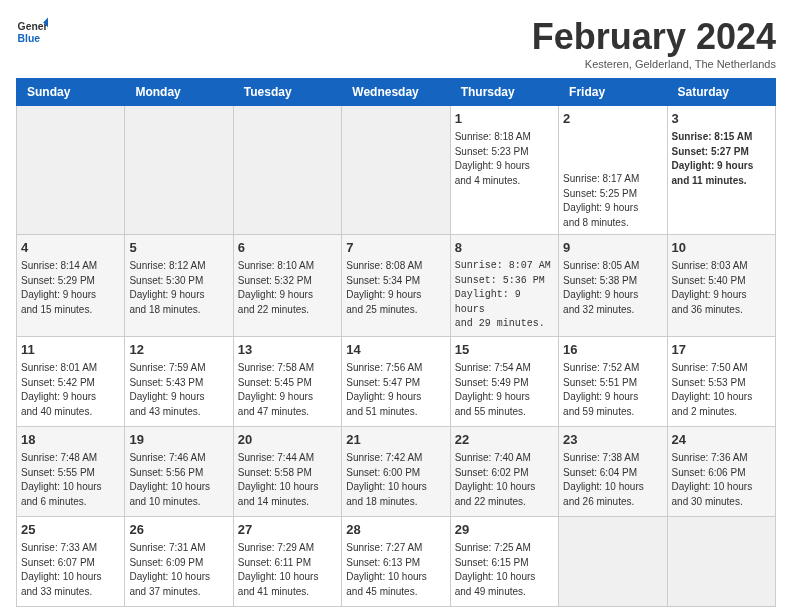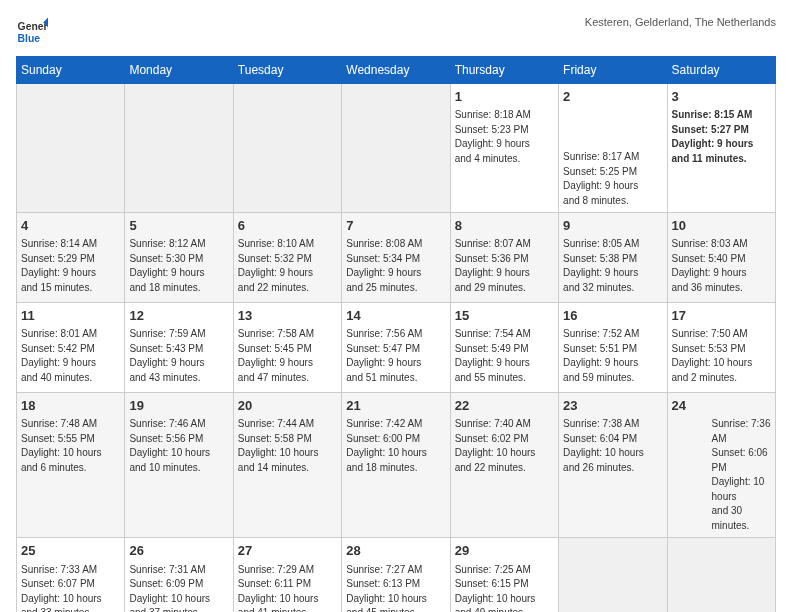--- a/index.html
+++ b/index.html
@@ -38,24 +38,24 @@
       color: #555;
     }
     table {
       width: 100%;
       border-collapse: collapse;
       font-size: 10.5px;
     }
     thead tr th {
       background: #1565c0;
       color: #fff;
-      padding: 6px 4px;
+      padding: 6px 10px;
       text-align: left;
       font-size: 12px;
-      font-weight: normal;
+      font-weight: bold;
       border: 1px solid #1565c0;
     }
     tbody tr td {
       border: 1px solid #ccc;
       vertical-align: top;
       padding: 4px;
       min-height: 80px;
       height: 90px;
       width: calc(100% / 7);
       color: #333;
@@ -91,20 +91,21 @@
 
 <div class="header-area">
   <div class="logo">
     <svg class="logo-icon" viewBox="0 0 40 40" xmlns="http://www.w3.org/2000/svg">
       <text x="2" y="18" font-size="13" font-weight="bold" fill="#333" font-family="Arial">General</text>
       <text x="2" y="32" font-size="13" font-weight="bold" fill="#1565c0" font-family="Arial">Blue</text>
       <polygon points="34,8 40,2 40,14" fill="#1565c0"></polygon>
     </svg>
   </div>
   <div class="title-area">
+    <div class="month-title">February 2024</div>
     <div class="location">Kesteren, Gelderland, The Netherlands</div>
   </div>
 </div>
 
 <table>
   <thead>
     <tr>
     <th>Sunday</th>
         <th>Monday</th>
         <th>Tuesday</th>
@@ -166,21 +167,21 @@
         </td>
         <td>
           <span class="day-num">7</span>
           <div class="day-info" style="white-space: pre-line;">Sunrise: 8:08 AM
 Sunset: 5:34 PM
 Daylight: 9 hours
 and 25 minutes.</div>
         </td>
         <td>
           <span class="day-num">8</span>
-          <div class="day-info" style="white-space: pre-line;">Sunrise: 8:07 AM
+          <div class="day-info" style="white-space: pre-line; font-family: Liberation Mono, monospace;">Sunrise: 8:07 AM
 Sunset: 5:36 PM
 Daylight: 9 hours
 and 29 minutes.</div>
         </td>
         <td>
           <span class="day-num">9</span>
           <div class="day-info" style="white-space: pre-line;">Sunrise: 8:05 AM
 Sunset: 5:38 PM
 Daylight: 9 hours
 and 32 minutes.</div>
@@ -282,21 +283,21 @@
         </td>
         <td>
           <span class="day-num">23</span>
           <div class="day-info" style="white-space: pre-line;">Sunrise: 7:38 AM
 Sunset: 6:04 PM
 Daylight: 10 hours
 and 26 minutes.</div>
         </td>
         <td>
           <span class="day-num">24</span>
-          <div class="day-info" style="white-space: pre-line; margin-left: 40px;">Sunrise: 7:36 AM
+          <div class="day-info" style="white-space: pre-line;">Sunrise: 7:36 AM
 Sunset: 6:06 PM
 Daylight: 10 hours
 and 30 minutes.</div>
         </td>
       </tr>
       <tr>
         <td>
           <span class="day-num">25</span>
           <div class="day-info" style="white-space: pre-line;">Sunrise: 7:33 AM
 Sunset: 6:07 PM

